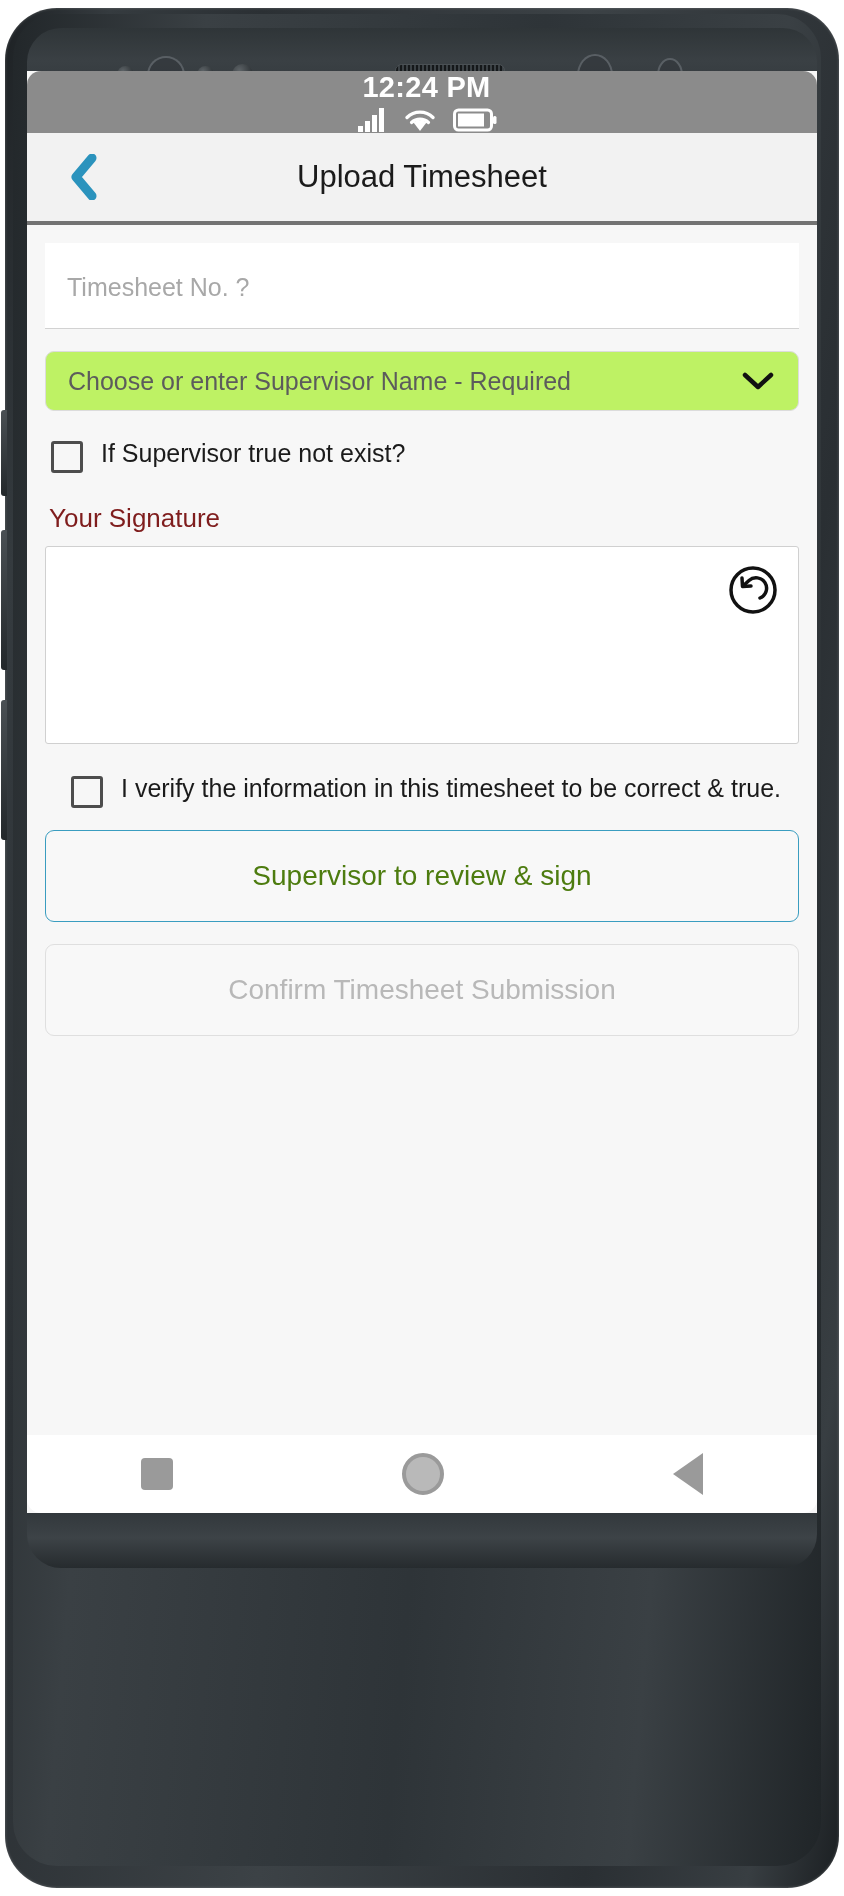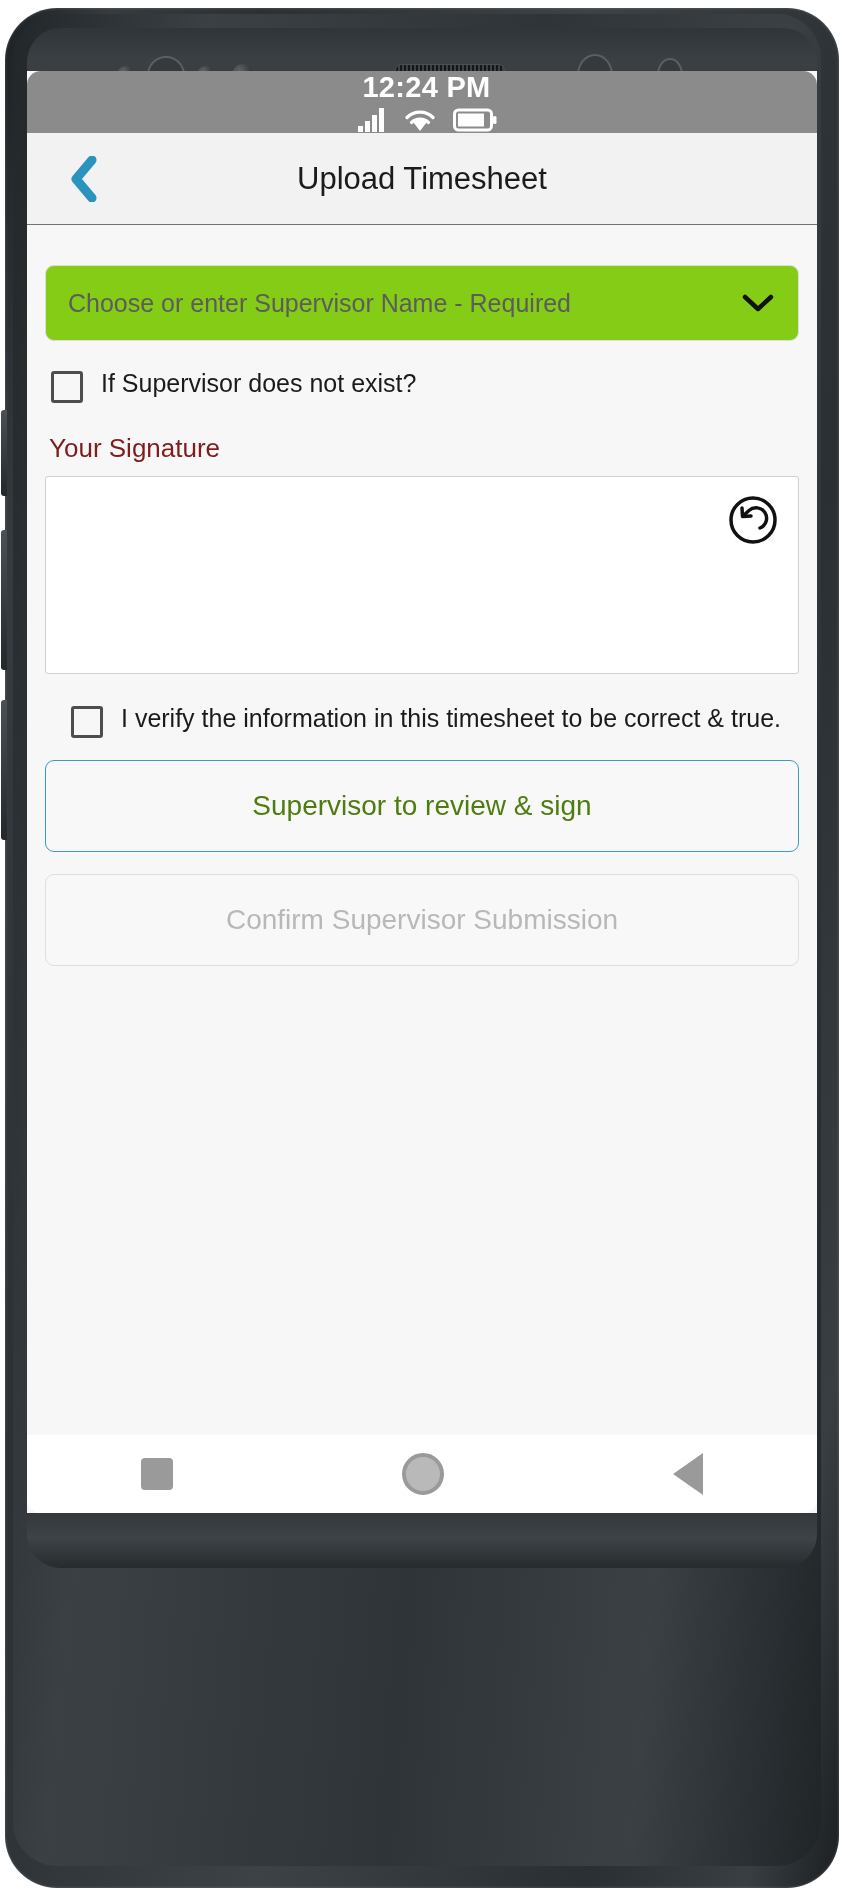--- a/index.html
+++ b/index.html
@@ -99,21 +99,21 @@
   }
   .status-icons { display: flex; align-items: center; gap: 17px; }
 
   
   .appbar {
     height: 92px;
     background: #f2f2f2;
     display: flex;
     align-items: center;
     position: relative;
-    border-bottom: 1px solid #737373;
+    border-bottom: 4px solid #737373;
   }
   .back-btn {
     position: absolute;
     left: 28px;
     width: 56px; height: 56px;
     display: flex; align-items: center; justify-content: center;
     cursor: pointer;
   }
   .appbar-title {
     width: 100%;
@@ -136,24 +136,24 @@
     border-bottom: 1px solid #d2d2d2;
     padding: 30px 22px 26px 22px;
   }
   .field-underline .ph {
     font-size: 25px;
     color: #a8a8a8;
   }
 
   .select-box {
     margin: 22px 18px 0 18px;
-    background: #84cc16;
+    background: #bef264;
     border: 1px solid #dcdcdc;
     border-radius: 9px;
-    height: 76px;
+    height: 60px;
     display: flex;
     align-items: center;
     justify-content: space-between;
     padding: 0 24px 0 22px;
     cursor: pointer;
   }
   .select-box .ph {
     font-size: 25px;
     color: #5c5c5c;
   }
@@ -311,49 +311,52 @@
       <div class="back-btn">
         <svg width="30" height="46" viewBox="0 0 30 46">
           <path d="M24 4 L8 23 L24 42" stroke="#2b93bd" stroke-width="9" fill="none" stroke-linecap="round" stroke-linejoin="round"></path>
         </svg>
       </div>
       <div class="appbar-title">Upload Timesheet</div>
     </div>
 
     <div class="content">
 
+      <div class="field-underline">
+        <div class="ph">Timesheet No. ?</div>
+      </div>
 
       <div class="select-box">
         <div class="ph">Choose or enter Supervisor Name - Required</div>
         <svg width="32" height="20" viewBox="0 0 32 20">
           <path d="M3 4 L16 16 L29 4" stroke="#111111" stroke-width="4.5" fill="none" stroke-linecap="round" stroke-linejoin="round"></path>
         </svg>
       </div>
 
       <div class="check-row">
         <div class="cbox"></div>
-        <div class="check-label">If Supervisor does not exist?</div>
+        <div class="check-label">If Supervisor true not exist?</div>
       </div>
 
       <div class="sig-label">Your Signature</div>
       <div class="sig-pad">
         <svg class="undo-icon" viewBox="0 0 50 50">
           <circle cx="25" cy="25" r="22" stroke="#111111" stroke-width="3.5" fill="none"></circle>
           <path d="M32 33 A10.5 10.5 0 1 0 21 15.5 L15.5 20.5" stroke="#111111" stroke-width="3.5" fill="none" stroke-linecap="round"></path>
           <path d="M14 13 L14.5 21.5 L23 21" stroke="#111111" stroke-width="3.5" fill="none" stroke-linecap="round" stroke-linejoin="round"></path>
         </svg>
       </div>
 
       <div class="check-row verify-row">
         <div class="cbox"></div>
         <div class="check-label">I verify the information in this timesheet to be correct &amp; true.</div>
       </div>
 
       <div class="btn btn-primary">Supervisor to review &amp; sign</div>
-      <div class="btn btn-disabled">Confirm Supervisor Submission</div>
+      <div class="btn btn-disabled">Confirm Timesheet Submission</div>
 
     </div>
 
     <div class="navbar">
       <div class="nav-square"></div>
       <div class="nav-circle"></div>
       <div class="nav-tri"></div>
     </div>
 
   </div>

